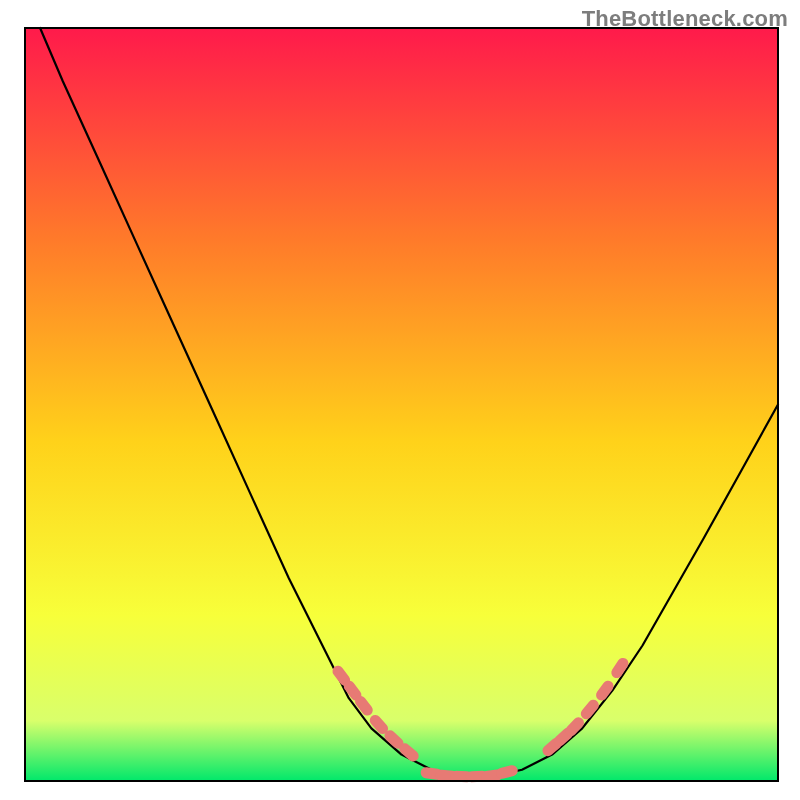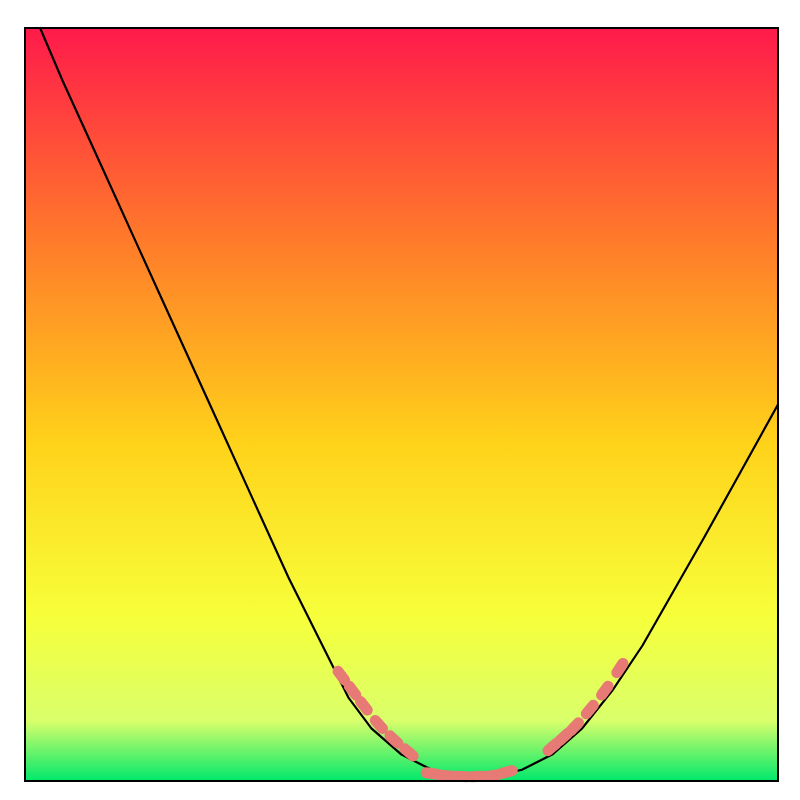--- a/index.html
+++ b/index.html
@@ -28,20 +28,21 @@
   svg {
     position: absolute;
     top: 0;
     left: 0;
   }
 </style>
 </head>
 <body>
 
 <div class="stage">
+  <div class="attribution">TheBottleneck.com</div>
 
   <svg id="chart-svg" width="800" height="800">
       <defs>
         <linearGradient id="bg-grad" x1="0" y1="0" x2="0" y2="1">
           <stop offset="0%" stop-color="#ff1a4b"></stop>
           <stop offset="28%" stop-color="#ff7a2a"></stop>
           <stop offset="55%" stop-color="#ffd21a"></stop>
           <stop offset="78%" stop-color="#f7ff3a"></stop>
           <stop offset="92%" stop-color="#d9ff6b"></stop>
           <stop offset="100%" stop-color="#00e86b"></stop>

